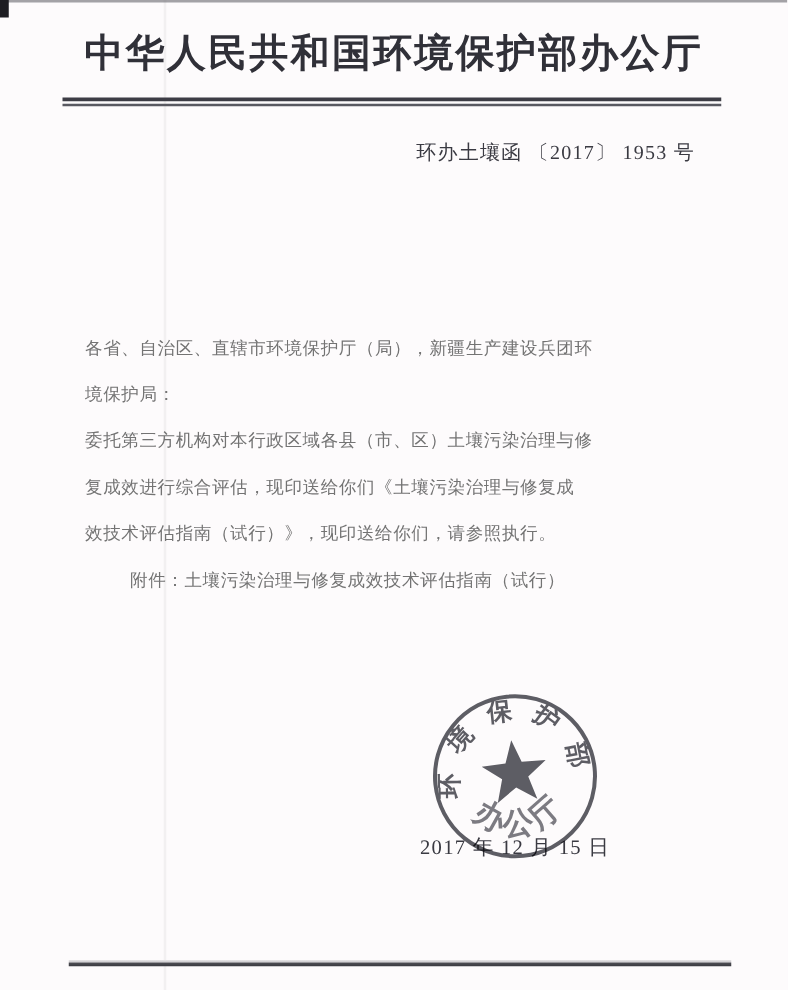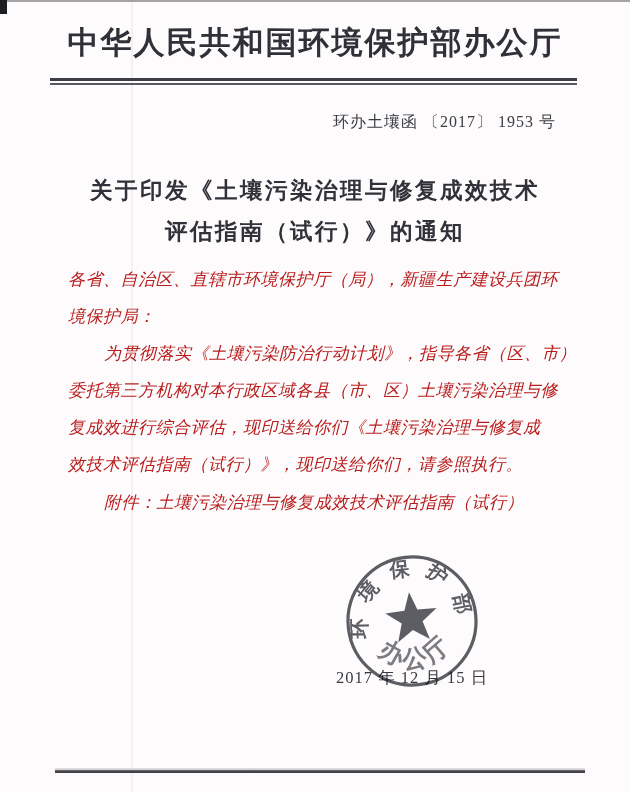--- a/index.html
+++ b/index.html
@@ -54,23 +54,22 @@
   .notice-title {
     position: absolute; top: 170px; left: 0; right: 0;
     text-align: center;
     font-size: 22.5px; font-weight: 700; letter-spacing: 2.5px;
     line-height: 41px;
     color: #313139;
   }
   
   .body-block {
     position: absolute; top: 261px; left: 68px; right: 58px;
-    font-size: 17px; line-height: 37px; letter-spacing: 0.5px;
-    color: #b91c1c;
-    font-style: italic;
+    font-size: 14px; line-height: 37px; letter-spacing: 0.5px;
+    color: #737373;
   }
   .body-line { white-space: nowrap; }
   .indent-2 { text-indent: 36px; }
   .attachment-line { margin-top: 1px; }
   
   .issuer-signature {
     position: absolute; top: 641px; left: 344px;
     font-size: 16.5px; letter-spacing: 1.5px; color: #3a3a42;
     white-space: nowrap;
   }
@@ -98,29 +97,24 @@
   <div class="fold-line"></div>
 
   <div class="org-title">中华人民共和国环境保护部办公厅</div>
   <div class="header-rule">
     <div class="thick"></div>
     <div class="gap"></div>
     <div class="thin"></div>
   </div>
   <div class="doc-number">环办土壤函 〔2017〕 1953 号</div>
 
-  <div class="notice-title">
-    <div>关于印发《土壤污染治理与修复成效技术</div>
-    <div>评估指南（试行）》的通知</div>
-  </div>
 
   <div class="body-block">
     <div class="body-line">各省、自治区、直辖市环境保护厅（局），新疆生产建设兵团环</div>
     <div class="body-line">境保护局：</div>
-    <div class="body-line indent-2">为贯彻落实《土壤污染防治行动计划》，指导各省（区、市）</div>
     <div class="body-line">委托第三方机构对本行政区域各县（市、区）土壤污染治理与修</div>
     <div class="body-line">复成效进行综合评估，现印送给你们《土壤污染治理与修复成</div>
     <div class="body-line">效技术评估指南（试行）》，现印送给你们，请参照执行。</div>
     <div class="body-line indent-2 attachment-line">附件：土壤污染治理与修复成效技术评估指南（试行）</div>
   </div>
 
   <div class="issue-date">2017 年 12 月 15 日</div>
 
   <div class="official-seal">
     <svg viewBox="0 0 164 164" xmlns="http://www.w3.org/2000/svg">

